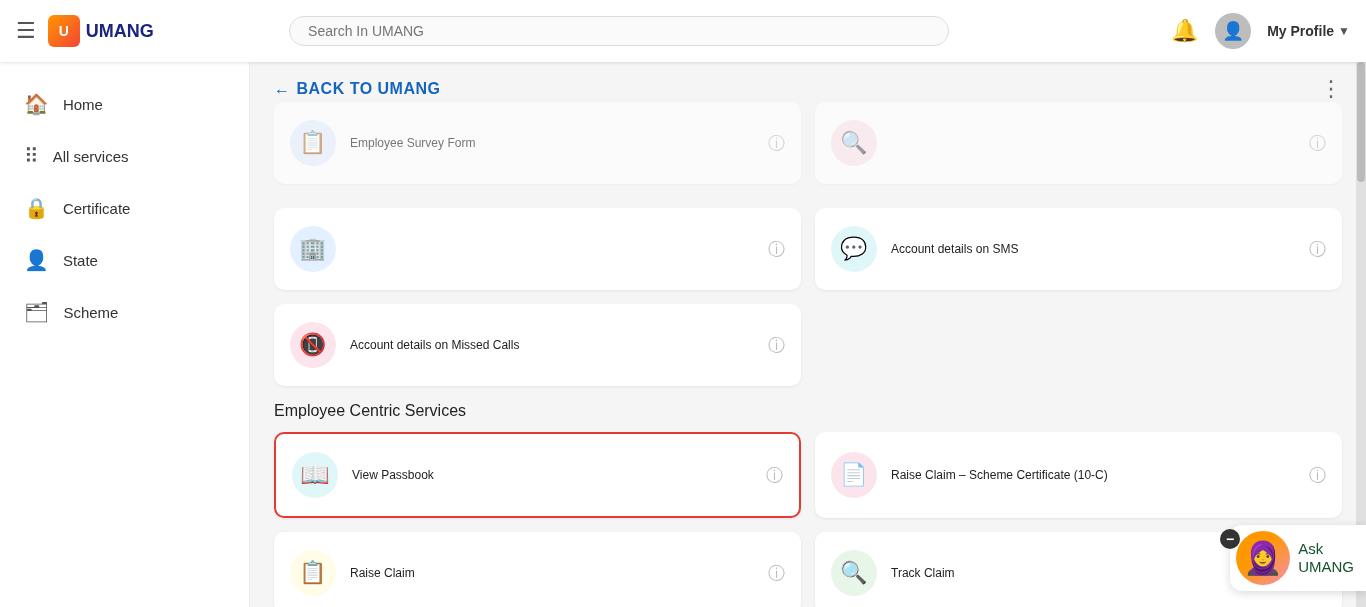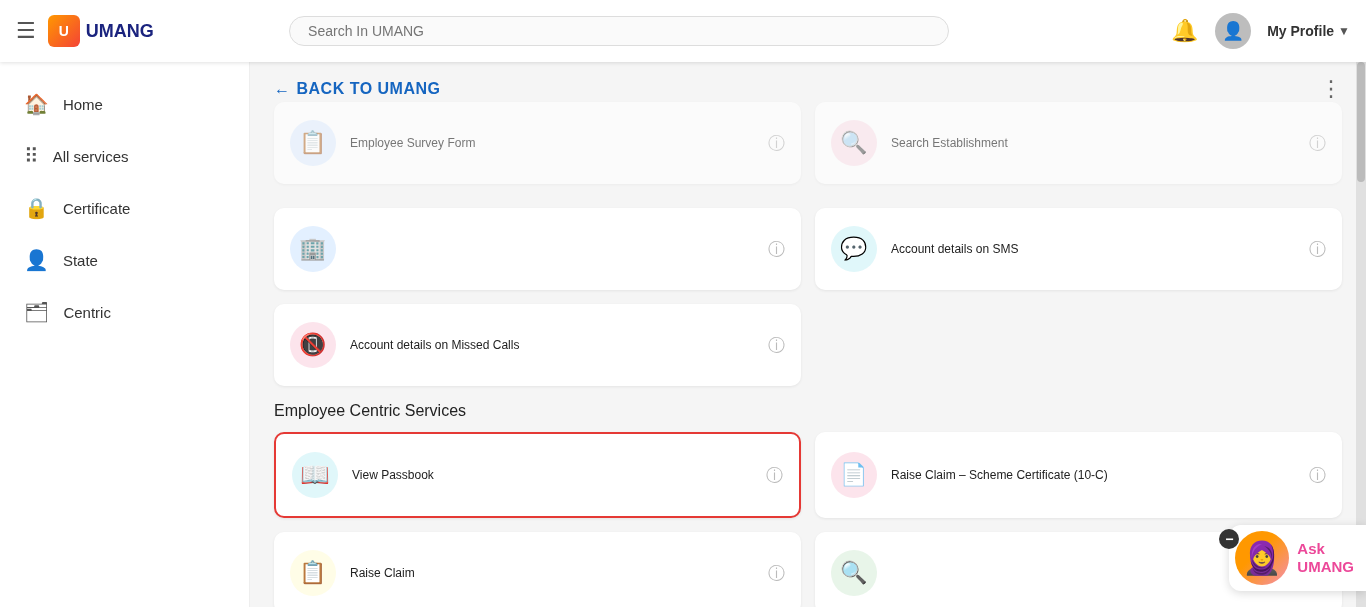--- a/index.html
+++ b/index.html
@@ -111,21 +111,21 @@
       box-shadow: 0 2px 10px rgba(0,0,0,0.15);
       padding: 6px 12px 6px 6px;
       cursor: pointer; z-index: 200;
     }
     .ask-umang-avatar {
       width: 54px; height: 54px; border-radius: 50%;
       background: linear-gradient(135deg, #ff9800 40%, #f48fb1);
       display: flex; align-items: center; justify-content: center;
       font-size: 26px; margin-right: 8px; overflow: hidden;
     }
-    .ask-umang-text { font-size: 15px; font-weight: 700; color: #ec4899; line-height: 1.2; }
+    .ask-umang-text { font-size: 15px; font-weight: 400; color: #14532d; line-height: 1.2; }
     .ask-minus {
       position: absolute; top: 4px; left: -10px;
       width: 20px; height: 20px; background: #333; border-radius: 50%;
       display: flex; align-items: center; justify-content: center;
       color: #fff; font-size: 14px; font-weight: 700;
     }
 
     
     .scroll-track {
       position: fixed; right: 0; top: 62px; bottom: 0;
@@ -170,21 +170,21 @@
   <div class="sidebar-item">
     <span class="si-icon">🔒</span>
     <span>Certificate</span>
   </div>
   <div class="sidebar-item">
     <span class="si-icon">👤</span>
     <span>State</span>
   </div>
   <div class="sidebar-item">
     <span class="si-icon">🗂</span>
-    <span>Centric</span>
+    <span>Scheme</span>
   </div>
 </aside>
 
 <main class="main">
   <div class="back-bar">
     <div class="back-link">
       <span>←</span>
       <span>BACK TO UMANG</span>
     </div>
     <span class="three-dots">⋮</span>
@@ -196,21 +196,20 @@
       <div class="service-icon-wrap bg-blue-light">
         <span style="font-size:22px;">📋</span>
       </div>
       <span class="service-name">Employee Survey Form</span>
       <span class="info-icon">ⓘ</span>
     </div>
     <div class="service-card" style="opacity:0.6; transform: translateY(-10px);">
       <div class="service-icon-wrap bg-pink-light">
         <span style="font-size:22px; color:#e91e63;">🔍</span>
       </div>
-      <span class="service-name">Search Establishment</span>
       <span class="info-icon">ⓘ</span>
     </div>
 
     <div class="service-card">
       <div class="service-icon-wrap bg-blue-light">
         <span style="font-size:22px; color:#1565c0;">🏢</span>
       </div>
       <span class="info-icon">ⓘ</span>
     </div>
     <div class="service-card">
@@ -255,20 +254,21 @@
         <span style="font-size:22px; color:#f57f17;">📋</span>
       </div>
       <span class="service-name">Raise Claim</span>
       <span class="info-icon">ⓘ</span>
     </div>
 
     <div class="service-card">
       <div class="service-icon-wrap bg-green-light">
         <span style="font-size:22px; color:#2e7d32;">🔍</span>
       </div>
+      <span class="service-name">Track Claim</span>
       <span class="info-icon">ⓘ</span>
     </div>
 
   </div>
 </main>
 
 <div class="ask-umang">
   <div class="ask-minus">−</div>
   <div class="ask-umang-avatar">
     <span style="font-size:32px;">🧕</span>

